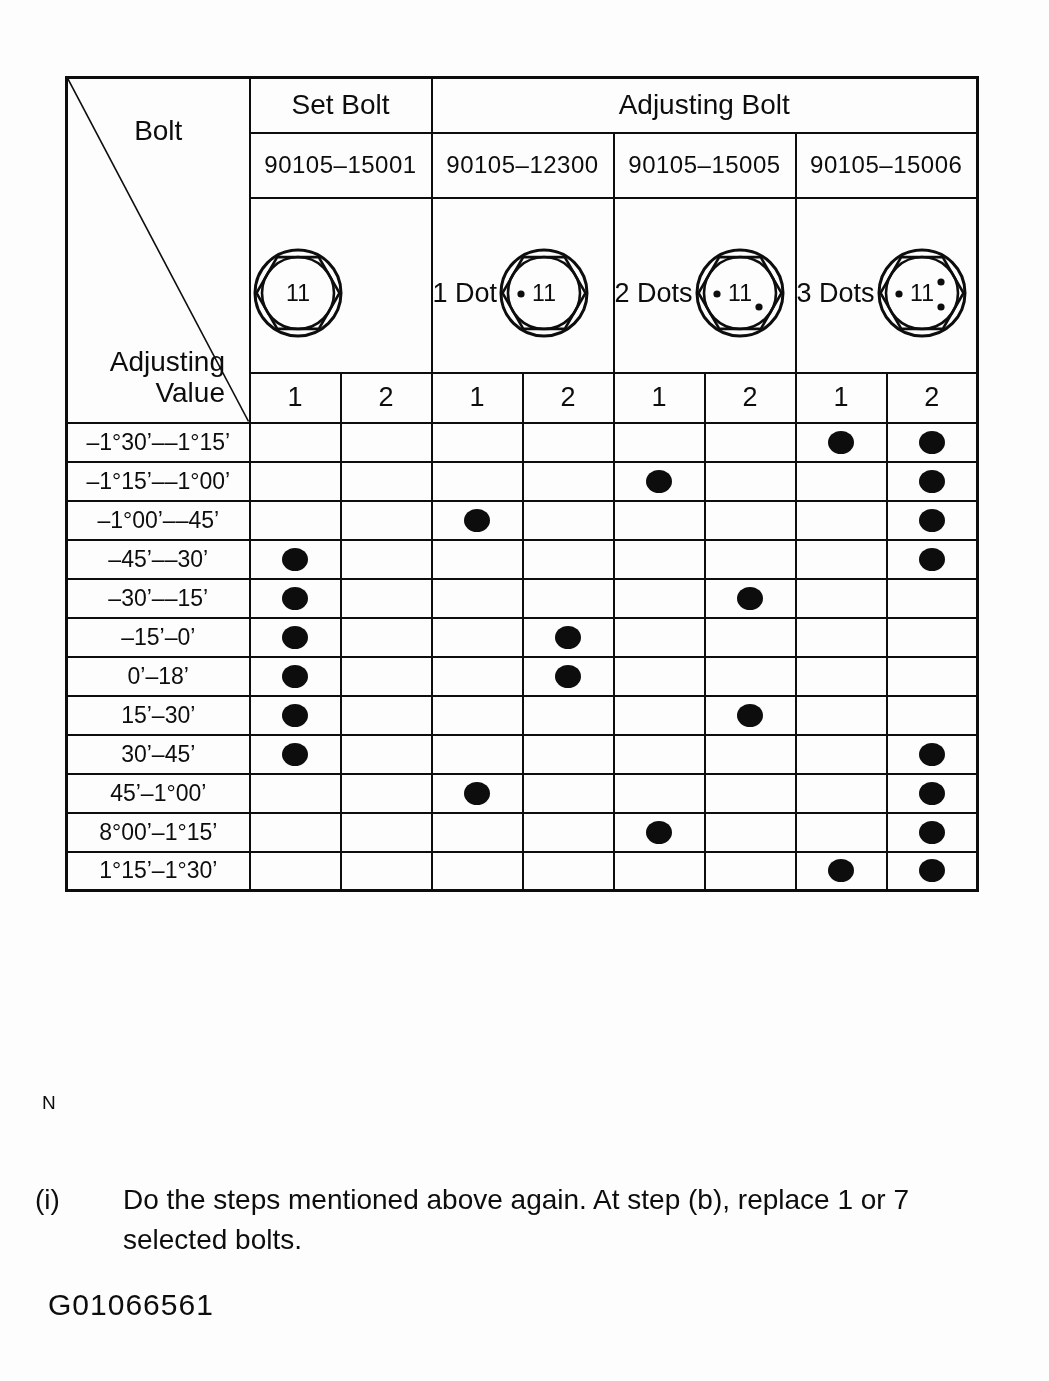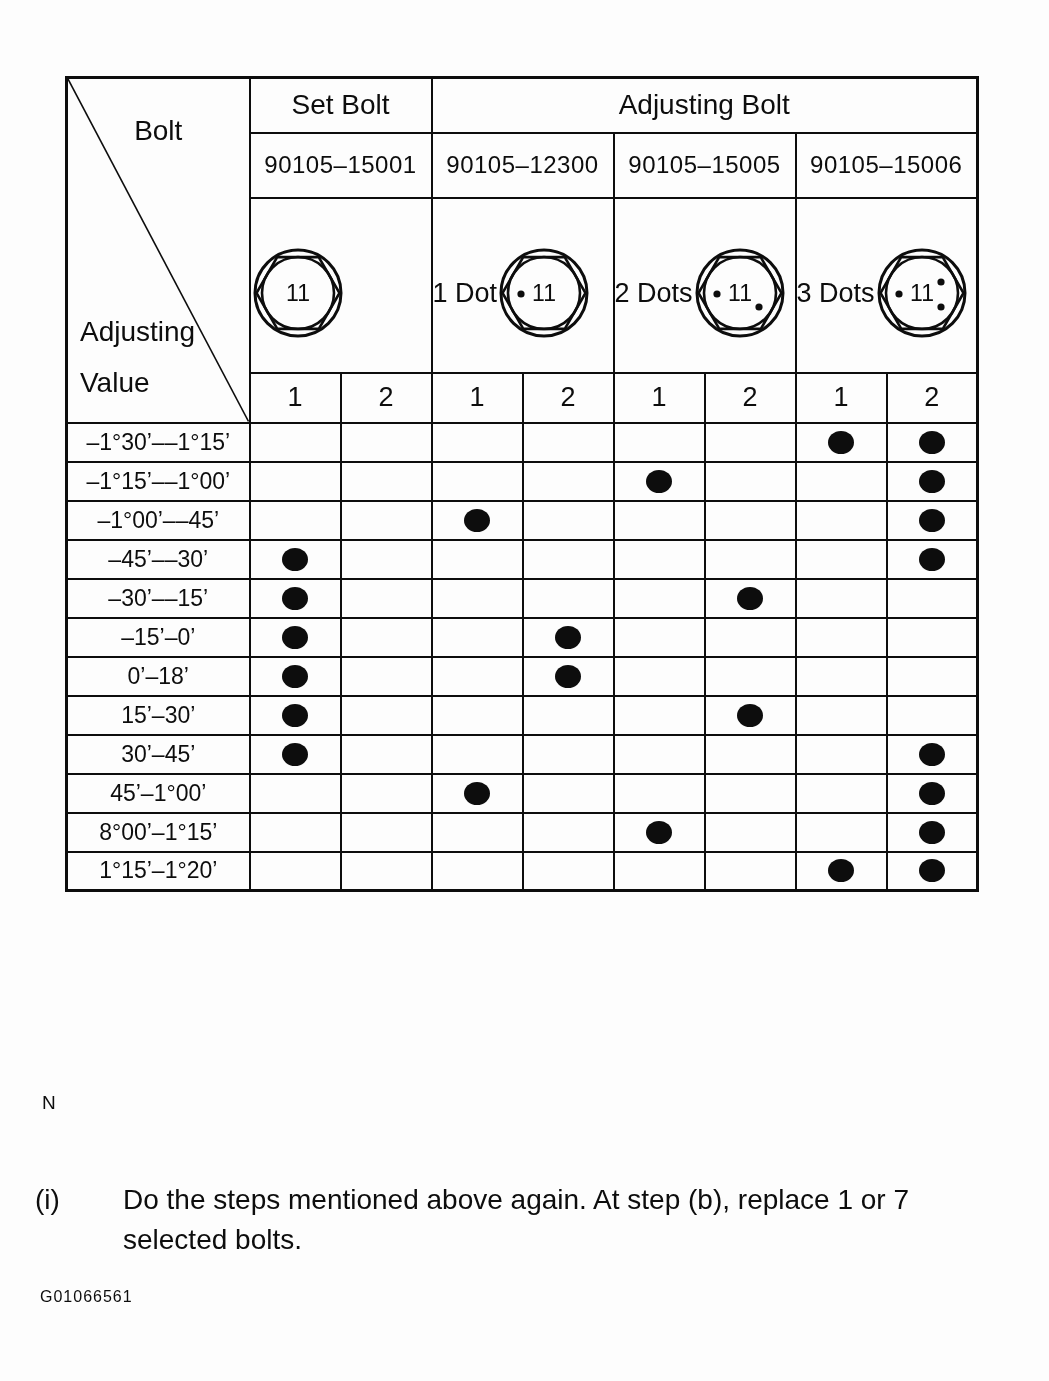--- a/index.html
+++ b/index.html
@@ -18,35 +18,35 @@
   tr.r-illus{height:173px}
   tr.r-sub{height:50px}
   tr.r-sub td{font-size:27px}
   tr.data-row{height:39px}
   td.row-label{font-size:23px}
   td.mark-cell{text-align:center}
 
   td.corner{position:relative}
   .corner-svg{position:absolute;left:0;top:0;width:100%;height:100%;display:block}
   .corner-top{position:absolute;top:36px;left:0;width:100%;text-align:center;font-size:28px}
-  .corner-bottom{position:absolute;bottom:14px;left:12px;width:145px;text-align:left;
-        font-size:28px;line-height:51px}
+  .corner-bottom{position:absolute;bottom:14px;left:12px;width:145px;text-align:right;
+        font-size:28px;line-height:31px}
 
   .illus-wrap{display:flex;flex-direction:row;align-items:center;
         justify-content:flex-start;height:173px;padding-top:16px;box-sizing:border-box}
   .dot-label{height:52px;font-size:27px;display:flex;align-items:center;justify-content:center}
   svg.bolt{width:94px;height:94px}
 
   .dot{display:inline-block;width:26px;height:23px;border-radius:50%;background:#0d0d0d;vertical-align:middle}
 
   .footnote-marker{position:absolute;left:42px;top:1092px;font-size:19px}
   .note{position:absolute;left:35px;top:1180px;display:flex;align-items:flex-start}
   .note-index{width:88px;font-size:28px;line-height:40px}
   .note-text{width:830px;font-size:28px;line-height:40px}
-  .figure-id{position:absolute;left:40px;top:1288px;font-size:16px;letter-spacing:1px}
+  .figure-id{position:absolute;left:48px;top:1288px;font-size:30px;letter-spacing:1px}
 </style>
 </head>
 <body>
 
 <div class="page">
 
   <table class="bolt-table">
     <colgroup>
       <col style="width:183px">
       <col style="width:91px">
@@ -256,21 +256,21 @@
           <td class="mark-cell"></td>
           <td class="mark-cell"></td>
           <td class="mark-cell"></td>
           <td class="mark-cell"></td>
           <td class="mark-cell"><span class="dot"></span></td>
           <td class="mark-cell"></td>
           <td class="mark-cell"></td>
           <td class="mark-cell"><span class="dot"></span></td>
         </tr>
         <tr class="data-row">
-          <td class="row-label">1°15’–1°20’</td>
+          <td class="row-label">1°15’–1°30’</td>
           <td class="mark-cell"></td>
           <td class="mark-cell"></td>
           <td class="mark-cell"></td>
           <td class="mark-cell"></td>
           <td class="mark-cell"></td>
           <td class="mark-cell"></td>
           <td class="mark-cell"><span class="dot"></span></td>
           <td class="mark-cell"><span class="dot"></span></td>
         </tr>
       </tbody>

